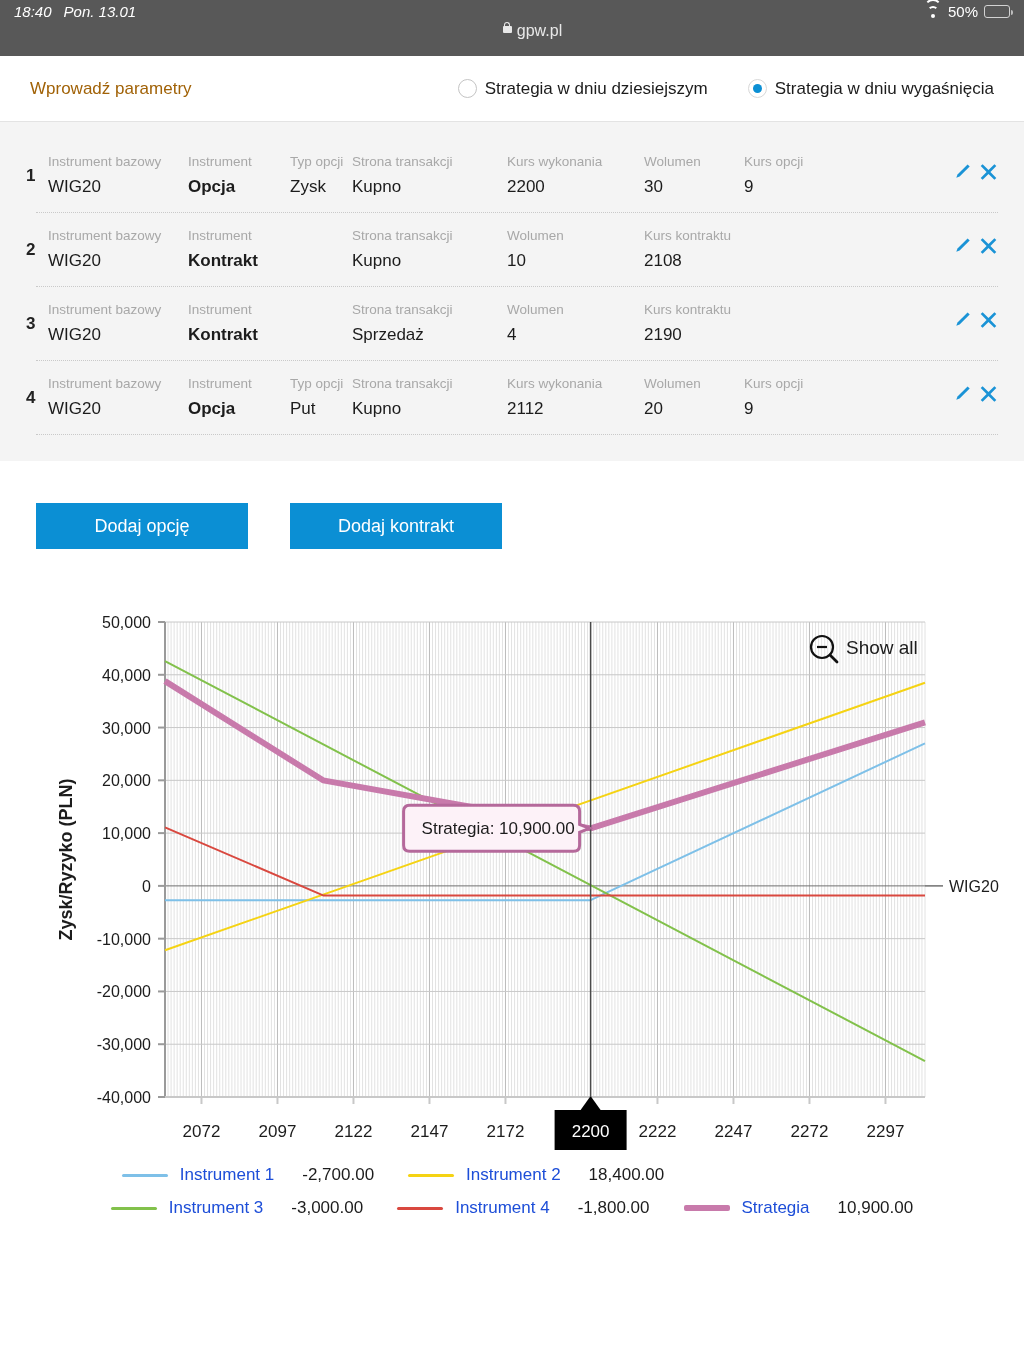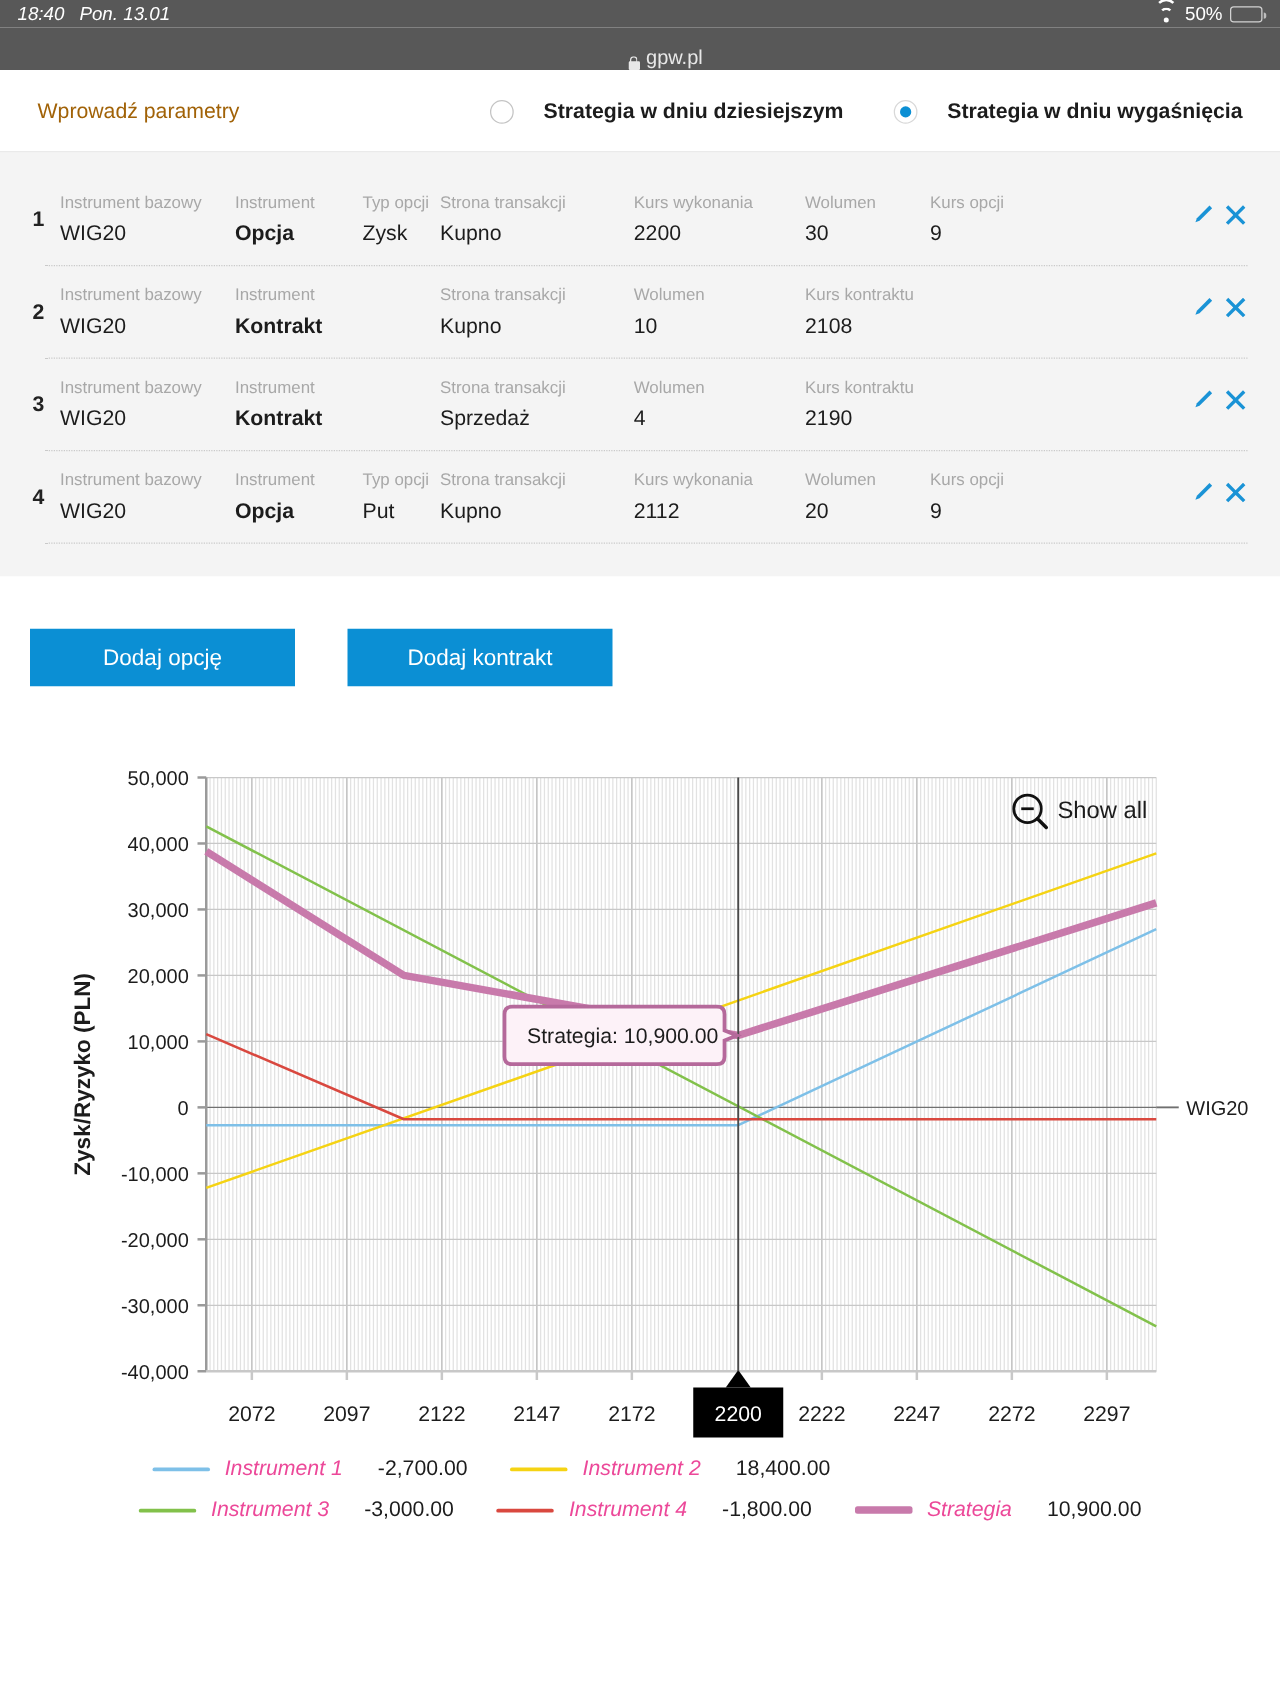--- a/index.html
+++ b/index.html
@@ -42,41 +42,41 @@
   }
   .battery::after {
     content:''; position:absolute; right:-4px; top: 4px;
     width: 2px; height: 5px; background: #bdbdbd; border-radius: 0 2px 2px 0;
   }
   .battery .fill { height: 100%; background: #ffffff; border-radius: 1px; }
 
   
   #urlbar {
     height: 34px; background: #585858; color: #e8e8e8;
-    display: flex; align-items: flex-end; justify-content: center;
+    display: flex; align-items: flex-start; justify-content: center;
     font-size: 16px; gap: 5px; padding-left: 41px;
   }
   .lock-icon { width: 9px; height: 11px; position: relative; display:inline-block; }
   .lock-icon .shackle {
     position: absolute; top: 0; left: 1.5px; width: 6px; height: 5px;
     border: 1.5px solid #e8e8e8; border-bottom: none; border-radius: 3px 3px 0 0;
   }
   .lock-icon .body {
     position: absolute; bottom: 0; left: 0; width: 9px; height: 7px;
     background: #e8e8e8; border-radius: 1px;
   }
 
   
   #params-header {
     height: 66px; background: #ffffff; display: flex; align-items: center;
     padding: 0 30px; border-bottom: 1px solid #e3e3e3;
   }
   #params-header .title { font-size: 17px; color: #a16207; }
   #params-header .radios { margin-left: auto; display: flex; align-items: center; gap: 40px; }
-  .radio-opt { display: flex; align-items: flex-end; gap: 24px; cursor: pointer; font-weight: bold; }
+  .radio-opt { display: flex; align-items: flex-start; gap: 8px; cursor: pointer; }
   .radio-mark {
     width: 19px; height: 19px; border-radius: 50%;
     border: 1.5px solid #c4c4c4; background: #fff;
     display: flex; align-items: center; justify-content: center; flex: none;
   }
   .radio-mark.on { border-color: #d8d8d8; }
   .radio-mark.on::after {
     content: ''; width: 9px; height: 9px; border-radius: 50%; background: #0b8fd4;
   }
   .radio-opt .lbl { font-size: 17px; color: #1c1c1c; white-space: nowrap; }
@@ -115,40 +115,40 @@
   .c-vol { width: 100px; }
   .c-price { width: 110px; }
   .c-ctrvol { width: 137px; }
   .c-ctrprice { width: 210px; }
   .row-actions {
     margin-left: auto; display: flex; align-items: center; gap: 7px; padding-top: 8px;
   }
   .icon-btn { cursor: pointer; display: block; line-height: 0; }
 
   
-  #btn-row { display: flex; gap: 42px; padding: 42px 30px 0 24px; }
+  #btn-row { display: flex; gap: 42px; padding: 42px 30px 0 36px; }
   .pbtn {
     background: #0b8fd4; color: #fff; border: none;
     font-size: 18px; font-family: "Liberation Sans", sans-serif;
     padding: 0 24px; height: 46px; min-width: 212px; cursor: pointer;
   }
 
   
   #chart-wrap { position: relative; margin-top: 58px; height: 620px; }
   #chart-svg { display: block; }
 
   #legend {
     position: absolute; left: 0; right: 0; top: 558px;
     display: flex; flex-direction: column; gap: 13px; align-items: center;
   }
   .lgrow { display: flex; align-items: center; }
   .lgitem { display: flex; align-items: center; }
   .lgswatch { width: 46px; height: 3px; border-radius: 2px; flex: none; }
   .lgswatch.thick { height: 6px; }
-  .lglabel { font-size: 17px; color: #ec4899; margin-left: 12px; white-space: nowrap; font-style: italic; }
+  .lglabel { font-size: 17px; color: #1d4ed8; margin-left: 12px; white-space: nowrap; }
   .lgval { font-size: 17px; color: #1c1c1c; margin-left: 28px; white-space: nowrap; }
   .lgsep { width: 34px; }
 </style>
 </head>
 <body>
 
 <div id="statusbar">
   <div class="left">
     <span>18:40</span>
     <span>Pon. 13.01</span>

